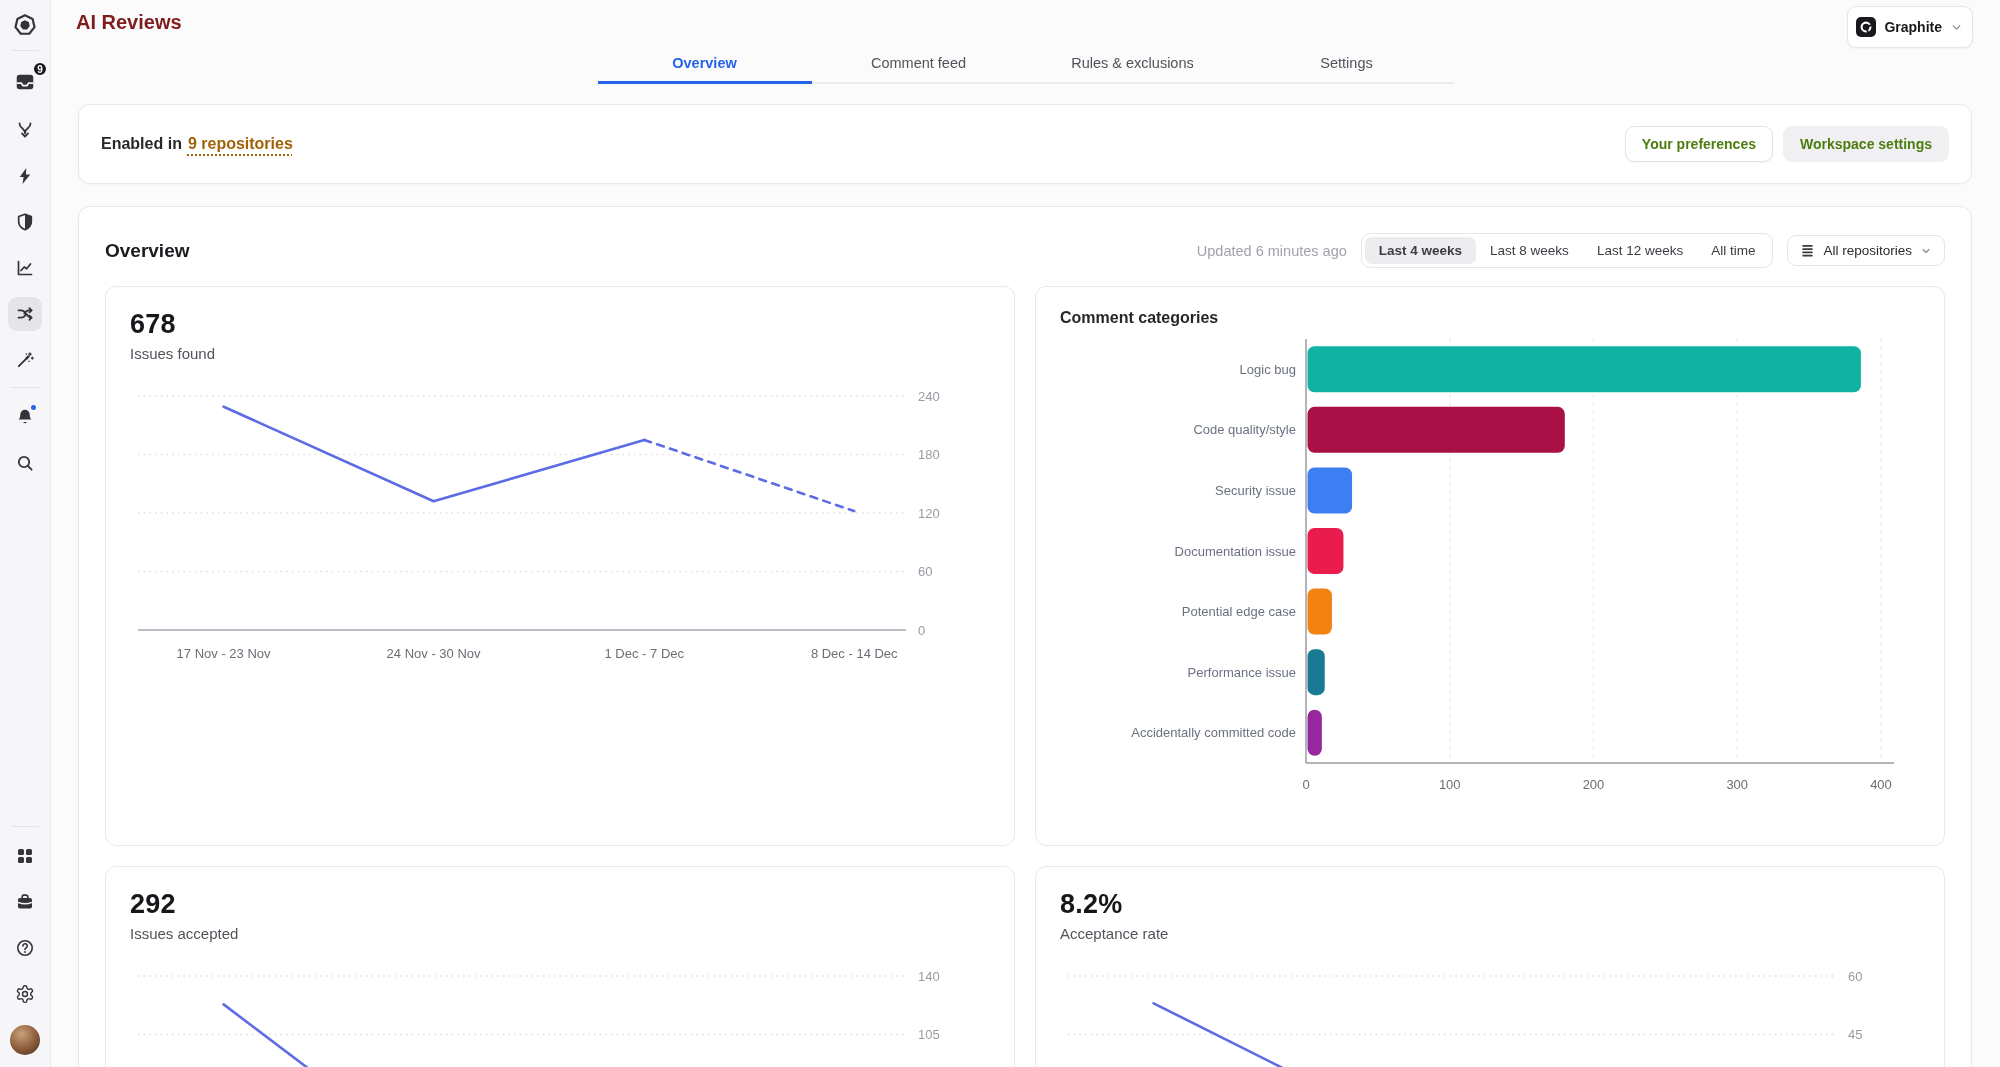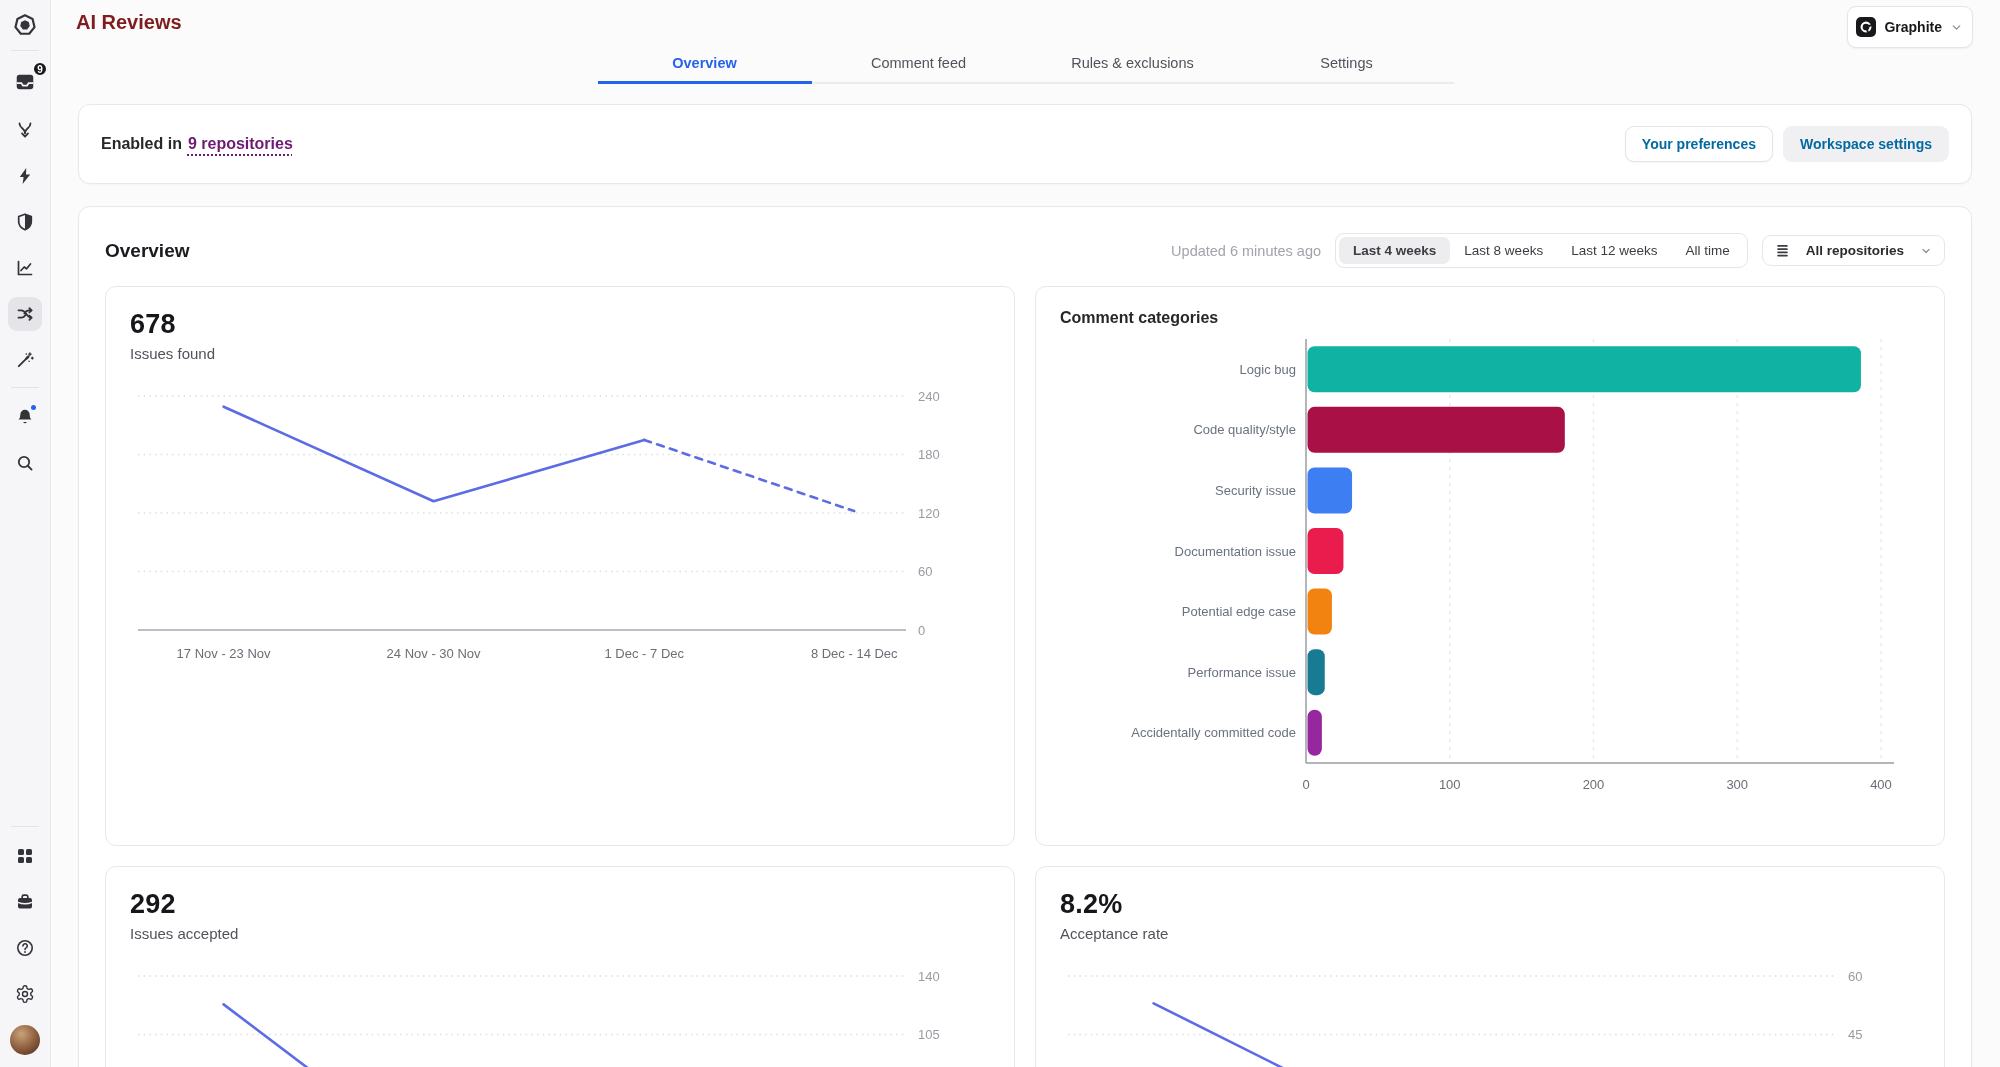--- a/index.html
+++ b/index.html
@@ -35,39 +35,39 @@
   .chev { color:#8c8c95; display:flex; }
 
   .tabs { display:flex; width:856px; margin:0 auto; height:40px; border-bottom:2px solid #ececef; }
   .tab { flex:1; display:flex; align-items:center; justify-content:center; font-size:14.5px; color:#52525b;
          cursor:pointer; border-bottom:3px solid transparent; margin-bottom:-2px; }
   .tab.active { color:#2563eb; font-weight:bold; border-bottom-color:#2563eb; }
 
   .banner { margin:20px 28px 0 27px; height:80px; background:#fff; border:1px solid #e8e8ec; border-radius:12px;
             display:flex; align-items:center; padding:0 22px; box-shadow:0 1px 2px rgba(16,16,20,.03); }
   .banner-text { font-size:16px; font-weight:bold; color:#27272c; }
-  .banner-link { color:#701a75; margin-left:6px; cursor:pointer; text-decoration:underline dotted;
+  .banner-link { color:#a16207; margin-left:6px; cursor:pointer; text-decoration:underline dotted;
                  text-underline-offset:5px; text-decoration-thickness:1.5px; }
   .banner-actions { margin-left:auto; display:flex; gap:10px; }
   .btn { height:36px; border-radius:9px; font-size:14px; font-weight:bold; padding:0 16px; display:flex;
-         align-items:center; cursor:pointer; color:#0369a1; font-family:inherit; }
+         align-items:center; cursor:pointer; color:#4d7c0f; font-family:inherit; }
   .btn-outline { background:#fff; border:1px solid #e3e3e8; box-shadow:0 1px 2px rgba(16,16,20,.04); }
   .btn-soft { background:#f0f0f3; border:1px solid transparent; }
 
   .panel { margin:22px 28px 0 27px; background:#fff; border:1px solid #e8e8ec; border-radius:12px;
            padding:26px; height:1400px; box-shadow:0 1px 2px rgba(16,16,20,.03); }
   .panel-head { display:flex; align-items:center; }
   .panel-title { font-size:19px; font-weight:bold; color:#1b1b1f; }
   .panel-controls { margin-left:auto; display:flex; align-items:center; gap:14px; }
   .updated { color:#a2a2ab; font-size:14.5px; }
   .seg { display:flex; border:1px solid #e5e5ea; border-radius:9px; background:#fff; padding:3px; }
   .seg-item { font-size:13.5px; color:#3c3c43; padding:6px 14px; border-radius:7px; cursor:pointer; white-space:nowrap; }
   .seg-item.selected { background:#ededf0; font-weight:bold; }
-  .repo-btn { display:flex; align-items:center; gap:16px; border:1px solid #e5e5ea; border-radius:9px;
-              background:#fff; padding:7px 12px; font-size:13.5px; cursor:pointer; color:#2b2b30;font-weight:bold; }
+  .repo-btn { display:flex; align-items:center; gap:8px; border:1px solid #e5e5ea; border-radius:9px;
+              background:#fff; padding:7px 12px; font-size:13.5px; cursor:pointer; color:#2b2b30; }
   .repo-btn .stack { color:#3a3a41; display:flex; }
 
   .grid { margin-top:18px; display:grid; grid-template-columns:1fr 1fr; gap:20px; }
   .stat-card { border:1px solid #e8e8ec; border-radius:11px; background:#fff; padding:22px 24px;
                height:560px; overflow:hidden; }
   .stat-number { font-size:27px; font-weight:bold; color:#17171b; letter-spacing:.2px; }
   .stat-label { margin-top:5px; font-size:15px; color:#52525b; }
   .chart-title { font-size:16px; font-weight:bold; color:#26262b; }
   .chart-wrap { margin-top:10px; }
   svg text { font-family:"Liberation Sans", sans-serif; }

